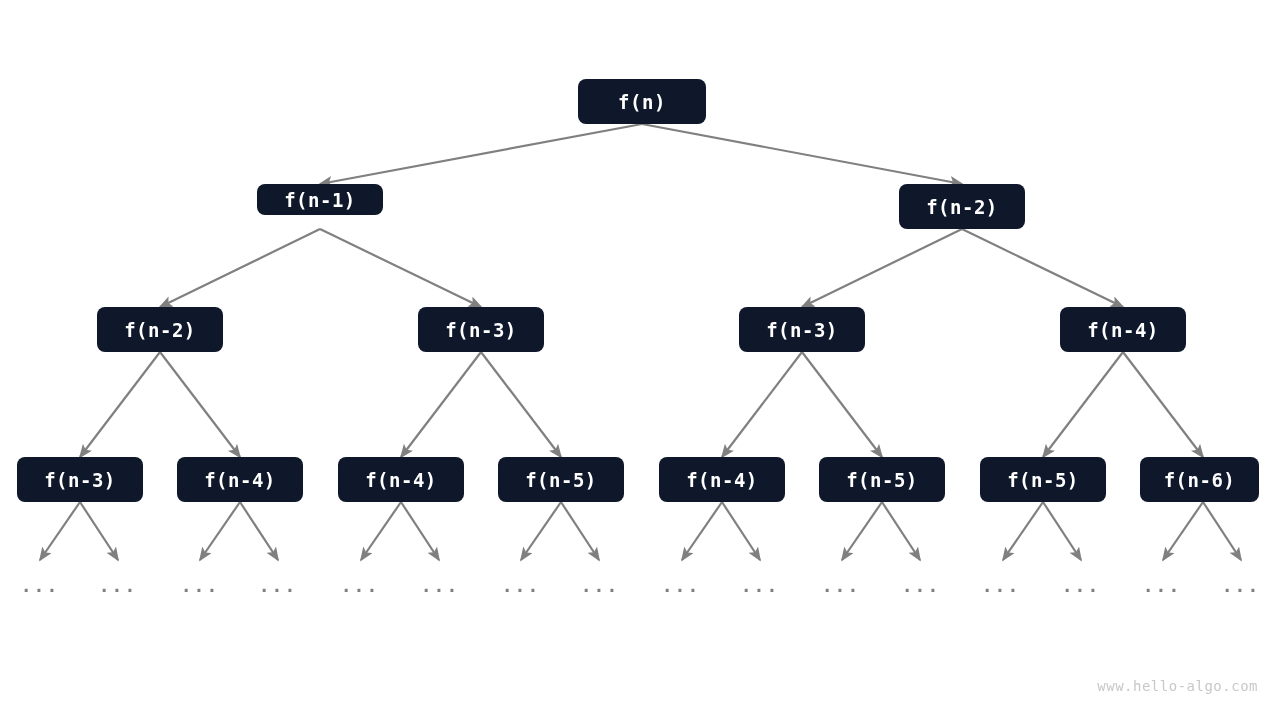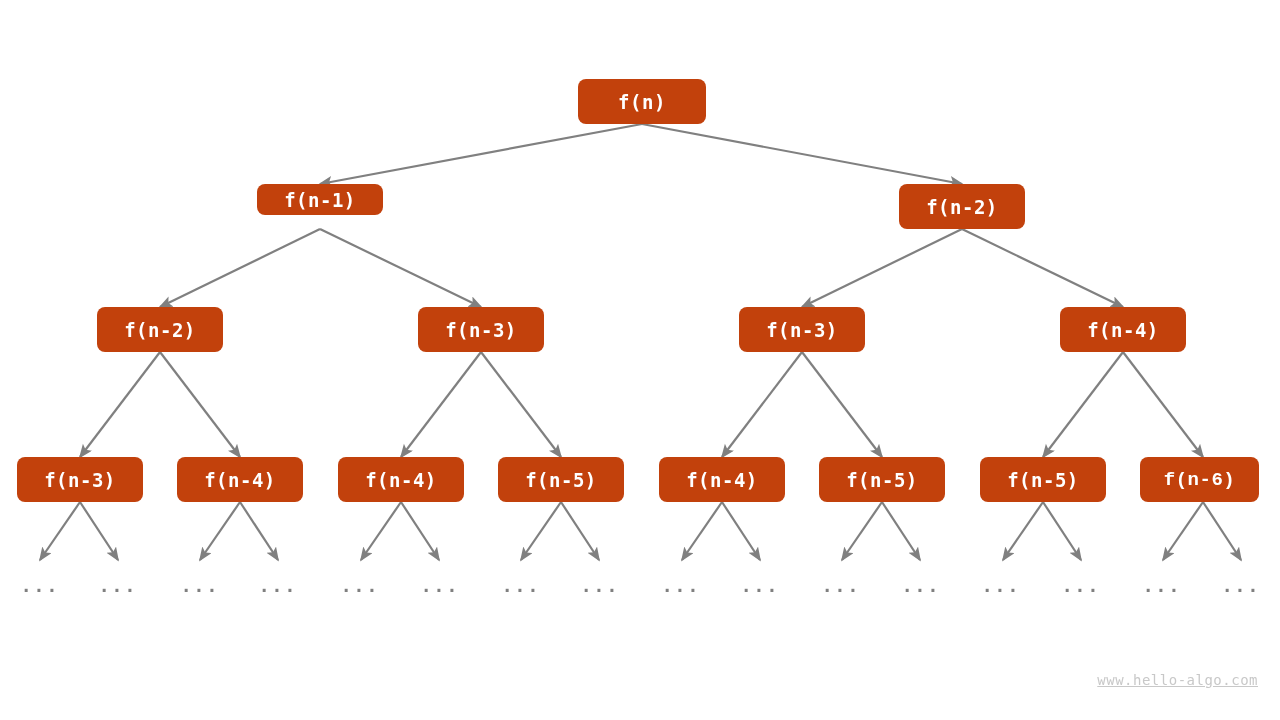--- a/index.html
+++ b/index.html
@@ -25,21 +25,21 @@
     position: absolute;
     left: 0;
     top: 0;
     width: 1280px;
     height: 720px;
     pointer-events: none;
   }
   .node {
     position: absolute;
     box-sizing: border-box;
-    background: #c2410c;
+    background: #0f172a;
     border-radius: 8px;
     color: #ffffff;
     font-family: "DejaVu Sans Mono", monospace;
     font-size: 19px;
     font-weight: bold;
     letter-spacing: 0.5px;
     display: flex;
     align-items: center;
     justify-content: center;
     white-space: nowrap;
@@ -52,27 +52,26 @@
     font-size: 18px;
     font-weight: bold;
     letter-spacing: 2px;
     line-height: 1;
     user-select: none;
     transform: translate(-50%, -50%);
   }
   #watermark {
     position: absolute;
     right: 22px;
-    bottom: 32px;
+    bottom: 26px;
     color: #c8c8c8;
     font-family: "DejaVu Sans Mono", monospace;
     font-size: 14px;
     letter-spacing: 0.5px;
     user-select: none;
-    text-decoration: underline;
   }
 </style>
 </head>
 <body>
 
 <div id="canvas">
 
   <svg id="edges" viewBox="0 0 1280 720" xmlns="http://www.w3.org/2000/svg">
     <defs>
       <marker id="arrowhead" markerWidth="7" markerHeight="7" refX="5.6" refY="2.6" orient="auto" markerUnits="strokeWidth">
@@ -123,21 +122,21 @@
       <div class="node" style="left: 418px; top: 307px; width: 126px; height: 45px;">f(n-3)</div>
       <div class="node" style="left: 739px; top: 307px; width: 126px; height: 45px;">f(n-3)</div>
       <div class="node" style="left: 1060px; top: 307px; width: 126px; height: 45px;">f(n-4)</div>
       <div class="node" style="left: 17px; top: 457px; width: 126px; height: 45px;">f(n-3)</div>
       <div class="node" style="left: 177px; top: 457px; width: 126px; height: 45px;">f(n-4)</div>
       <div class="node" style="left: 338px; top: 457px; width: 126px; height: 45px;">f(n-4)</div>
       <div class="node" style="left: 498px; top: 457px; width: 126px; height: 45px;">f(n-5)</div>
       <div class="node" style="left: 659px; top: 457px; width: 126px; height: 45px;">f(n-4)</div>
       <div class="node" style="left: 819px; top: 457px; width: 126px; height: 45px;">f(n-5)</div>
       <div class="node" style="left: 980px; top: 457px; width: 126px; height: 45px;">f(n-5)</div>
-      <div class="node" style="left: 1140px; top: 457px; width: 119px; height: 45px; font-family: Liberation Mono, monospace;">f(n-6)</div>
+      <div class="node" style="left: 1140px; top: 457px; width: 119px; height: 45px;">f(n-6)</div>
     </div>
   <div id="ellipsis-layer">
       <div class="ellipsis" style="left: 40px; top: 586px;">...</div>
       <div class="ellipsis" style="left: 118px; top: 586px;">...</div>
       <div class="ellipsis" style="left: 200px; top: 586px;">...</div>
       <div class="ellipsis" style="left: 278px; top: 586px;">...</div>
       <div class="ellipsis" style="left: 360px; top: 586px;">...</div>
       <div class="ellipsis" style="left: 440px; top: 586px;">...</div>
       <div class="ellipsis" style="left: 521px; top: 586px;">...</div>
       <div class="ellipsis" style="left: 600px; top: 586px;">...</div>

